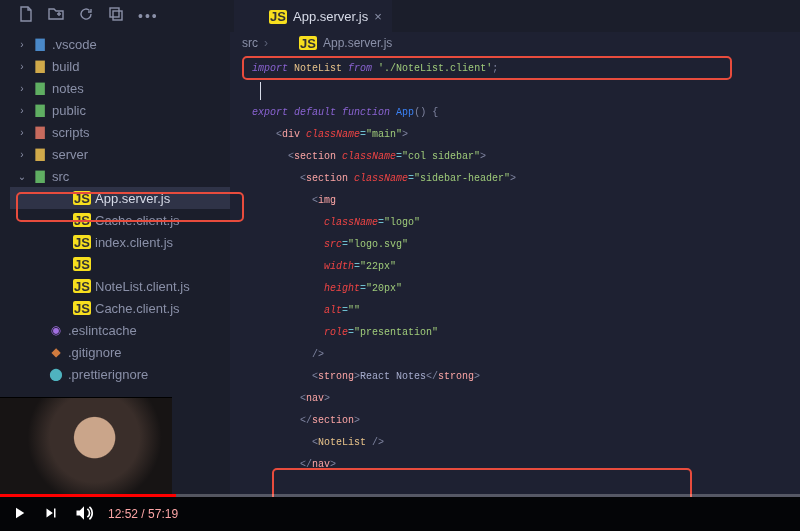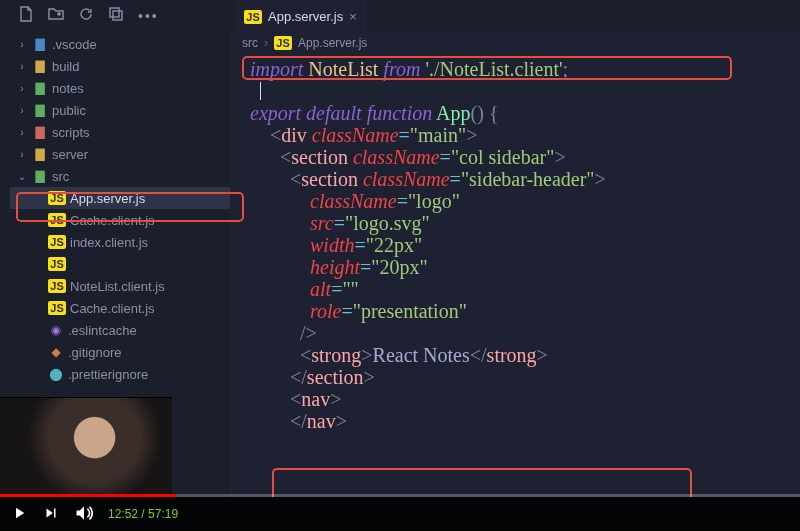--- a/index.html
+++ b/index.html
@@ -22,56 +22,56 @@
   .tree-row.selected { background: #2f3347; color: #d7dbe8; }
   .tree-row .chev { width: 12px; display: inline-flex; justify-content: center; font-size: 10px; color: #8a90a8; }
   .tree-row .ficon { width: 16px; display: inline-flex; justify-content: center; font-size: 12px; }
   .tree-row .flabel { white-space: nowrap; overflow: hidden; text-overflow: ellipsis; }
   .indent-1 { padding-left: 22px; }
 
   .ic-folder-blue { color: #4a88c7; }
   .ic-folder-yellow { color: #d0a94a; }
   .ic-folder-green { color: #5fae62; }
   .ic-folder-red { color: #c76a5d; }
-  .ic-js { background: #f7df1e; color: #333; font-weight: 700; font-size: 11px; width: 18px; height: 14px; display: inline-flex; align-items: center; justify-content: center; border-radius: 2px; }
+  .ic-js { background: #f7df1e; color: #333; font-weight: 700; font-size: 13px; width: 18px; height: 14px; display: inline-flex; align-items: center; justify-content: center; border-radius: 2px; margin-left: 25px; }
   .ic-dot-purple { color: #a16fe0; font-size: 14px; }
   .ic-dot-orange { color: #d07b3f; font-size: 10px; }
   .ic-dot-teal  { color: #4fb3bf; font-size: 14px; }
 
   
   .editor { flex: 1; display: flex; flex-direction: column; background: #1e2132; min-width: 0; }
   .tabbar { display: flex; align-items: center; height: 32px; background: #1b1e2b; padding-left: 4px; }
   .tab { display: flex; align-items: center; gap: 6px; height: 32px; padding: 0 10px; background: #1e2132; color: #d7dbe8; font-size: 13px; border-top: 1px solid transparent; }
   .tab .close { color: #8a90a8; font-size: 13px; }
   .breadcrumb { display: flex; align-items: center; gap: 6px; padding: 4px 12px; font-size: 12px; color: #8a90a8; }
   .breadcrumb .sep { color: #5a5f75; }
 
-  .code { position: relative; flex: 1; font-family: Liberation Serif, serif; font-size: 20px; line-height: 22px; padding: 4px 0 0 10px; color: #a6accd; overflow: hidden; }
+  .code { position: relative; flex: 1; font-family: Liberation Mono, monospace; font-size: 10px; line-height: 22px; padding: 4px 0 0 10px; color: #a6accd; overflow: hidden; }
   .code .line { white-space: pre; }
   .tok-kw   { color: #8a63d2; font-style: italic; }
   .tok-cls  { color: #e8c38a; }
   .tok-str  { color: #9fcb7a; }
-  .tok-fn   { color: #86efac; }
+  .tok-fn   { color: #3b82f6; }
   .tok-tag  { color: #fca5a5; }
   .tok-attr { color: #ef4444; font-style: italic; }
   .tok-op   { color: #6fbfcf; }
   .tok-punc { color: #7f84a0; }
 
   .hilite { position: absolute; border: 2px solid #e84c3d; border-radius: 5px; pointer-events: none; }
   .hilite.h1 { left: 12px; top: 2px;  width: 490px; height: 24px; }
   .hilite.h2 { left: 42px; top: 414px; width: 420px; height: 68px; }
   .hilite.h3 { position: absolute; border: 2px solid #e84c3d; border-radius: 5px; left: 6px; top: 192px; width: 228px; height: 30px; pointer-events: none; }
 
   .cursor { position: absolute; left: 30px; top: 28px; width: 1px; height: 18px; background: #d7dbe8; }
 
   
   .webcam { position: absolute; left: 0; bottom: 34px; width: 172px; height: 100px; background: radial-gradient(circle at 55% 40%, #caa58a 0 18%, #3a2e2a 19% 40%, #171414 60% 100%); border-top: 1px solid #000; }
 
   
-  .controls { position: relative; height: 34px; background: rgba(0,0,0,0.85); display: flex; align-items: center; gap: 14px; padding: 0 10px; color: #84cc16; font-size: 12px; }
+  .controls { position: relative; height: 34px; background: rgba(0,0,0,0.85); display: flex; align-items: center; gap: 14px; padding: 0 10px; color: #fca5a5; font-size: 12px; }
   .progress { position: absolute; left: 0; right: 0; top: -3px; height: 3px; background: rgba(255,255,255,0.25); }
   .progress .played { height: 100%; background: #ff0000; width: 22%; }
   .ctrl-btn svg { width: 18px; height: 18px; fill: #fff; }
   .vol svg { width: 20px; height: 20px; fill: #fff; }
   .time { font-family: Arial, sans-serif; }
 
   .sidebar-wrap { position: relative; }
 </style>
 </head>
 <body>
@@ -199,30 +199,32 @@
     <div class="code" id="code">
       <div class="hilite h1"></div>
       <div class="hilite h2"></div>
       <div class="cursor"></div>
     <div class="line">  <span class="tok-kw">import</span> <span class="tok-cls">NoteList</span> <span class="tok-kw">from</span> <span class="tok-str">'./NoteList.client'</span><span class="tok-punc">;</span></div>
         <div class="line">  </div>
         <div class="line">  <span class="tok-kw">export</span> <span class="tok-kw">default</span> <span class="tok-kw">function</span> <span class="tok-fn">App</span><span class="tok-punc">()</span> <span class="tok-punc">{</span></div>
         <div class="line">      <span class="tok-punc">&lt;</span><span class="tok-tag">div</span> <span class="tok-attr">className</span><span class="tok-op">=</span><span class="tok-str">"main"</span><span class="tok-punc">&gt;</span></div>
         <div class="line">        <span class="tok-punc">&lt;</span><span class="tok-tag">section</span> <span class="tok-attr">className</span><span class="tok-op">=</span><span class="tok-str">"col sidebar"</span><span class="tok-punc">&gt;</span></div>
         <div class="line">          <span class="tok-punc">&lt;</span><span class="tok-tag">section</span> <span class="tok-attr">className</span><span class="tok-op">=</span><span class="tok-str">"sidebar-header"</span><span class="tok-punc">&gt;</span></div>
+        <div class="line">            <span class="tok-punc">&lt;</span><span class="tok-tag">img</span></div>
         <div class="line">              <span class="tok-attr">className</span><span class="tok-op">=</span><span class="tok-str">"logo"</span></div>
         <div class="line">              <span class="tok-attr">src</span><span class="tok-op">=</span><span class="tok-str">"logo.svg"</span></div>
         <div class="line">              <span class="tok-attr">width</span><span class="tok-op">=</span><span class="tok-str">"22px"</span></div>
         <div class="line">              <span class="tok-attr">height</span><span class="tok-op">=</span><span class="tok-str">"20px"</span></div>
         <div class="line">              <span class="tok-attr">alt</span><span class="tok-op">=</span><span class="tok-str">""</span></div>
         <div class="line">              <span class="tok-attr">role</span><span class="tok-op">=</span><span class="tok-str">"presentation"</span></div>
         <div class="line">            <span class="tok-punc">/&gt;</span></div>
         <div class="line">            <span class="tok-punc">&lt;</span><span class="tok-tag">strong</span><span class="tok-punc">&gt;</span>React Notes<span class="tok-punc">&lt;/</span><span class="tok-tag">strong</span><span class="tok-punc">&gt;</span></div>
+        <div class="line">          <span class="tok-punc">&lt;</span><span class="tok-tag">nav</span><span class="tok-punc">&gt;</span></div>
         <div class="line">          <span class="tok-punc">&lt;/</span><span class="tok-tag">section</span><span class="tok-punc">&gt;</span></div>
-        <div class="line">          <span class="tok-punc">&lt;</span><span class="tok-tag">nav</span><span class="tok-punc">&gt;</span></div>
+        <div class="line">            <span class="tok-punc">&lt;</span><span class="tok-cls">NoteList</span> <span class="tok-punc">/&gt;</span></div>
         <div class="line">          <span class="tok-punc">&lt;/</span><span class="tok-tag">nav</span><span class="tok-punc">&gt;</span></div>
       </div>
   </div>
 </div>
 
 <div class="webcam"></div>
 
 <div class="controls">
   <div class="progress">
       <div class="played"></div>

